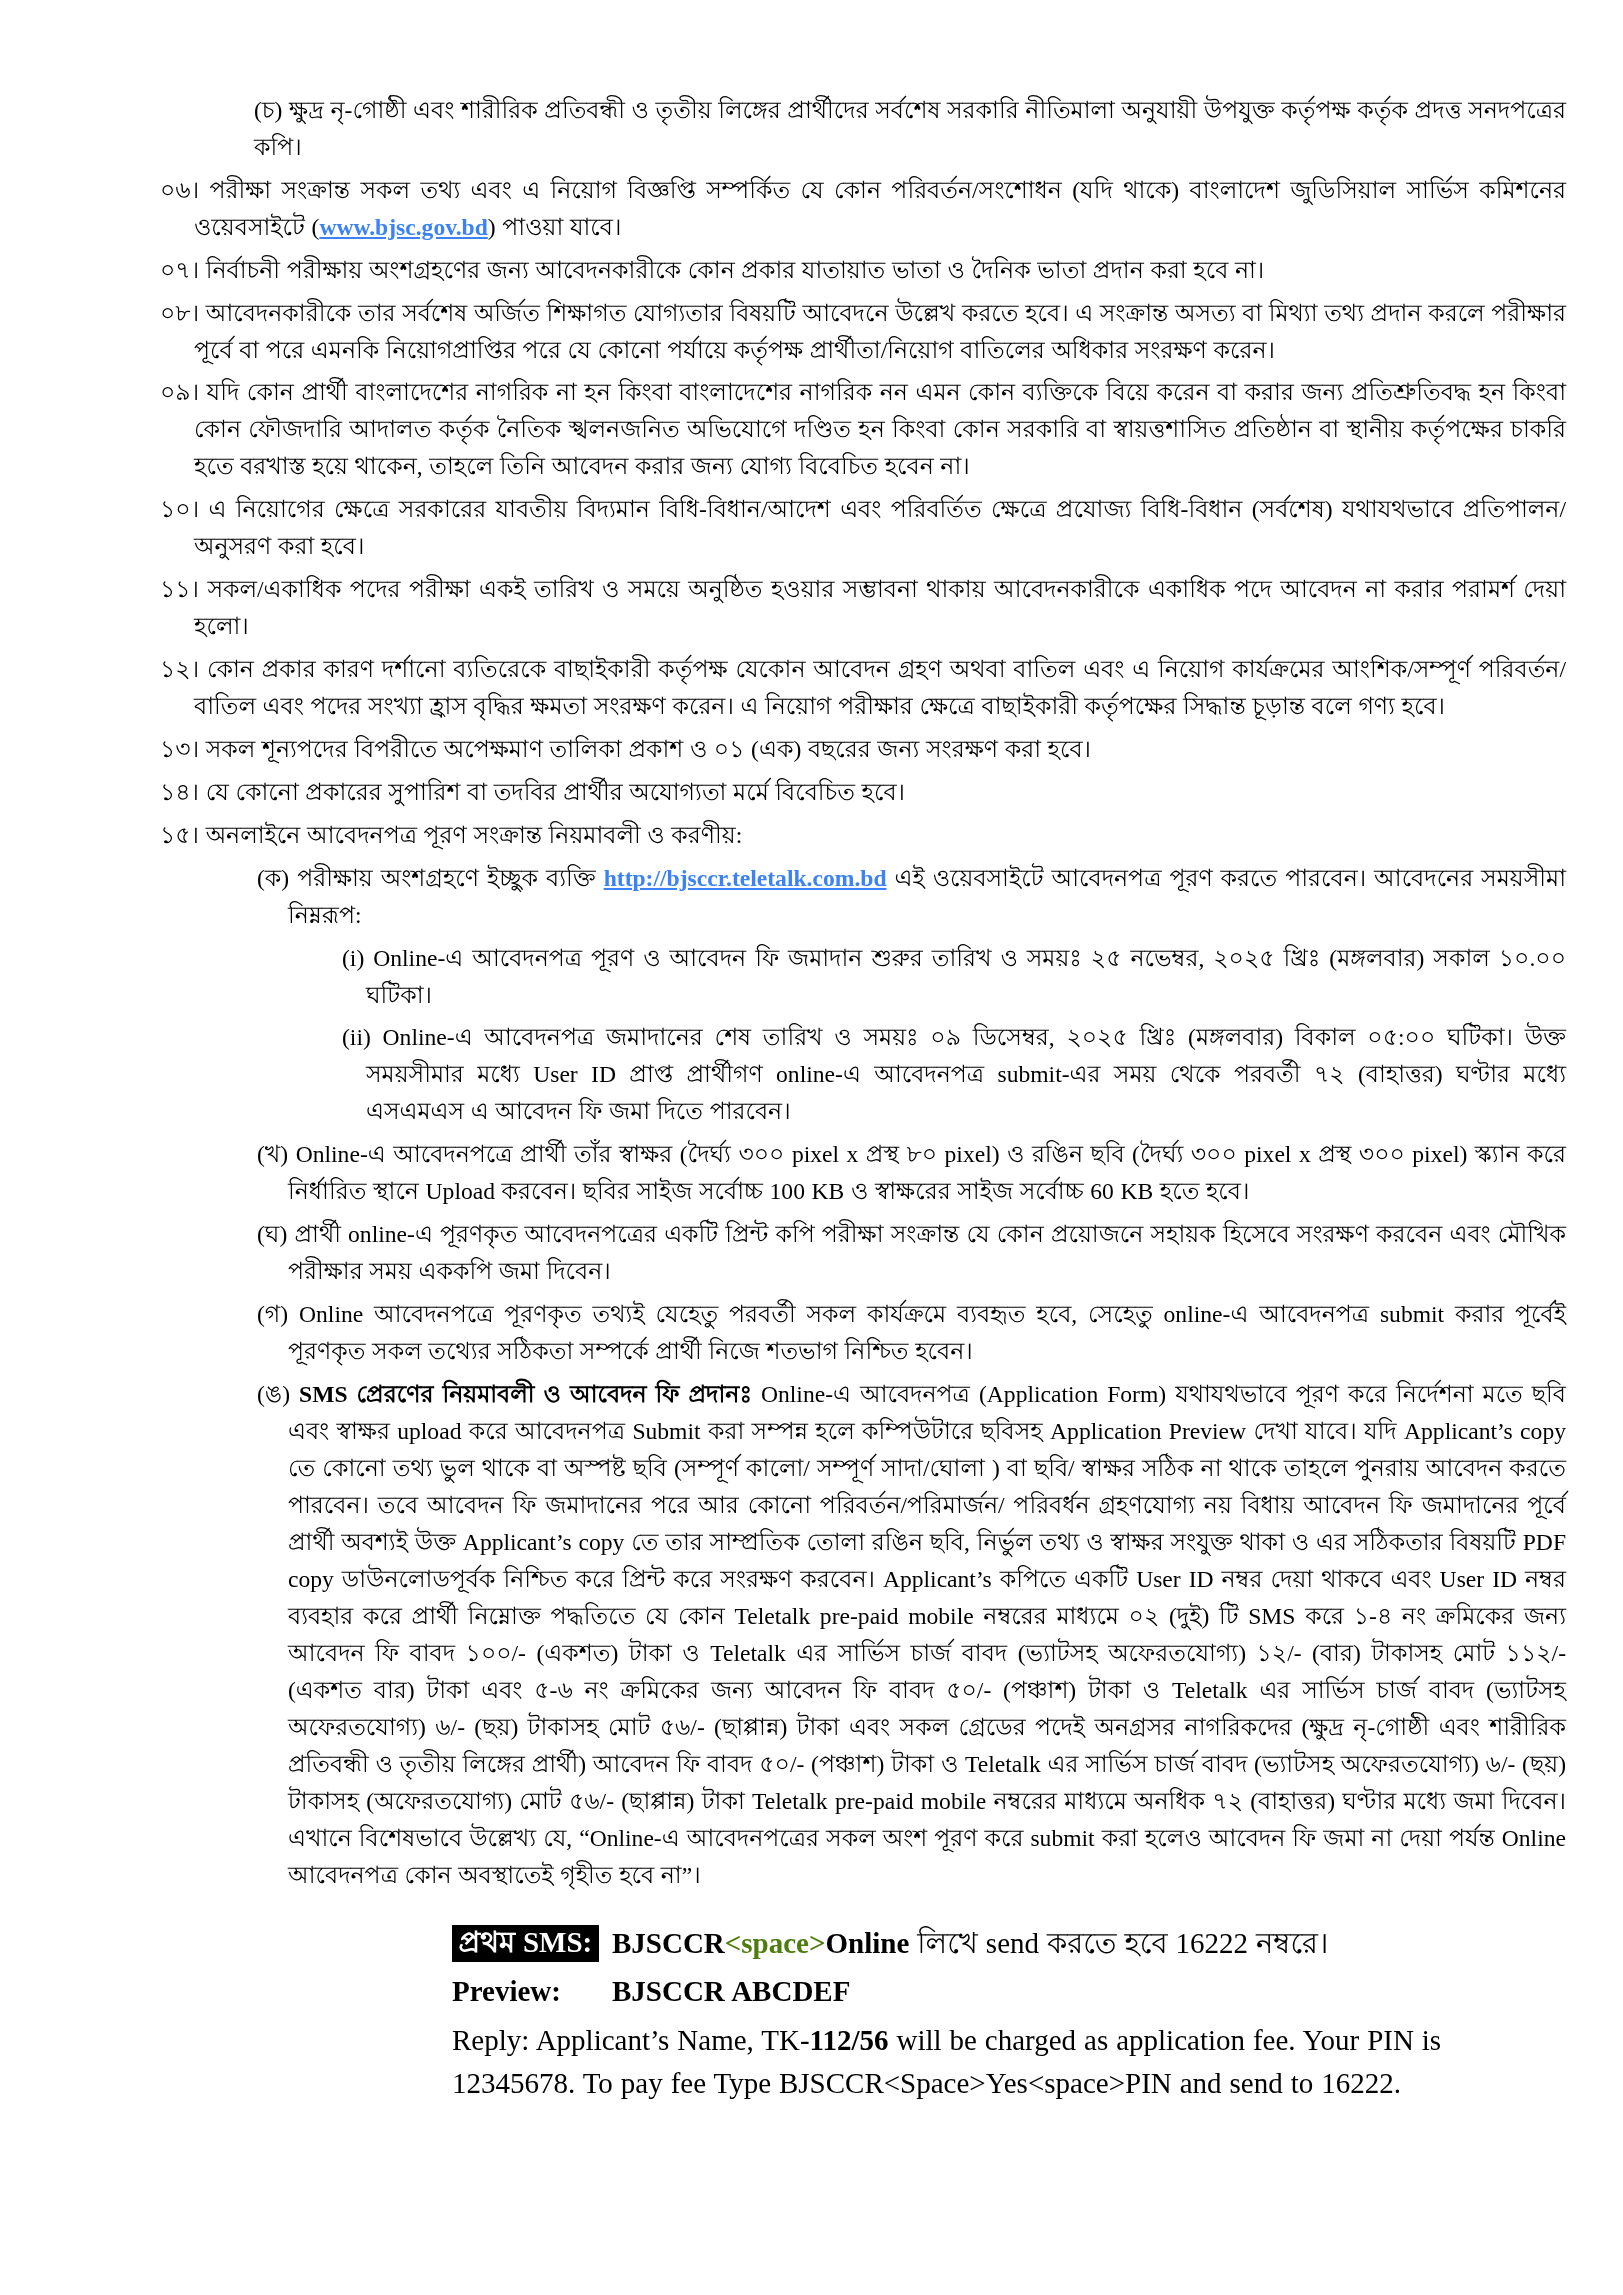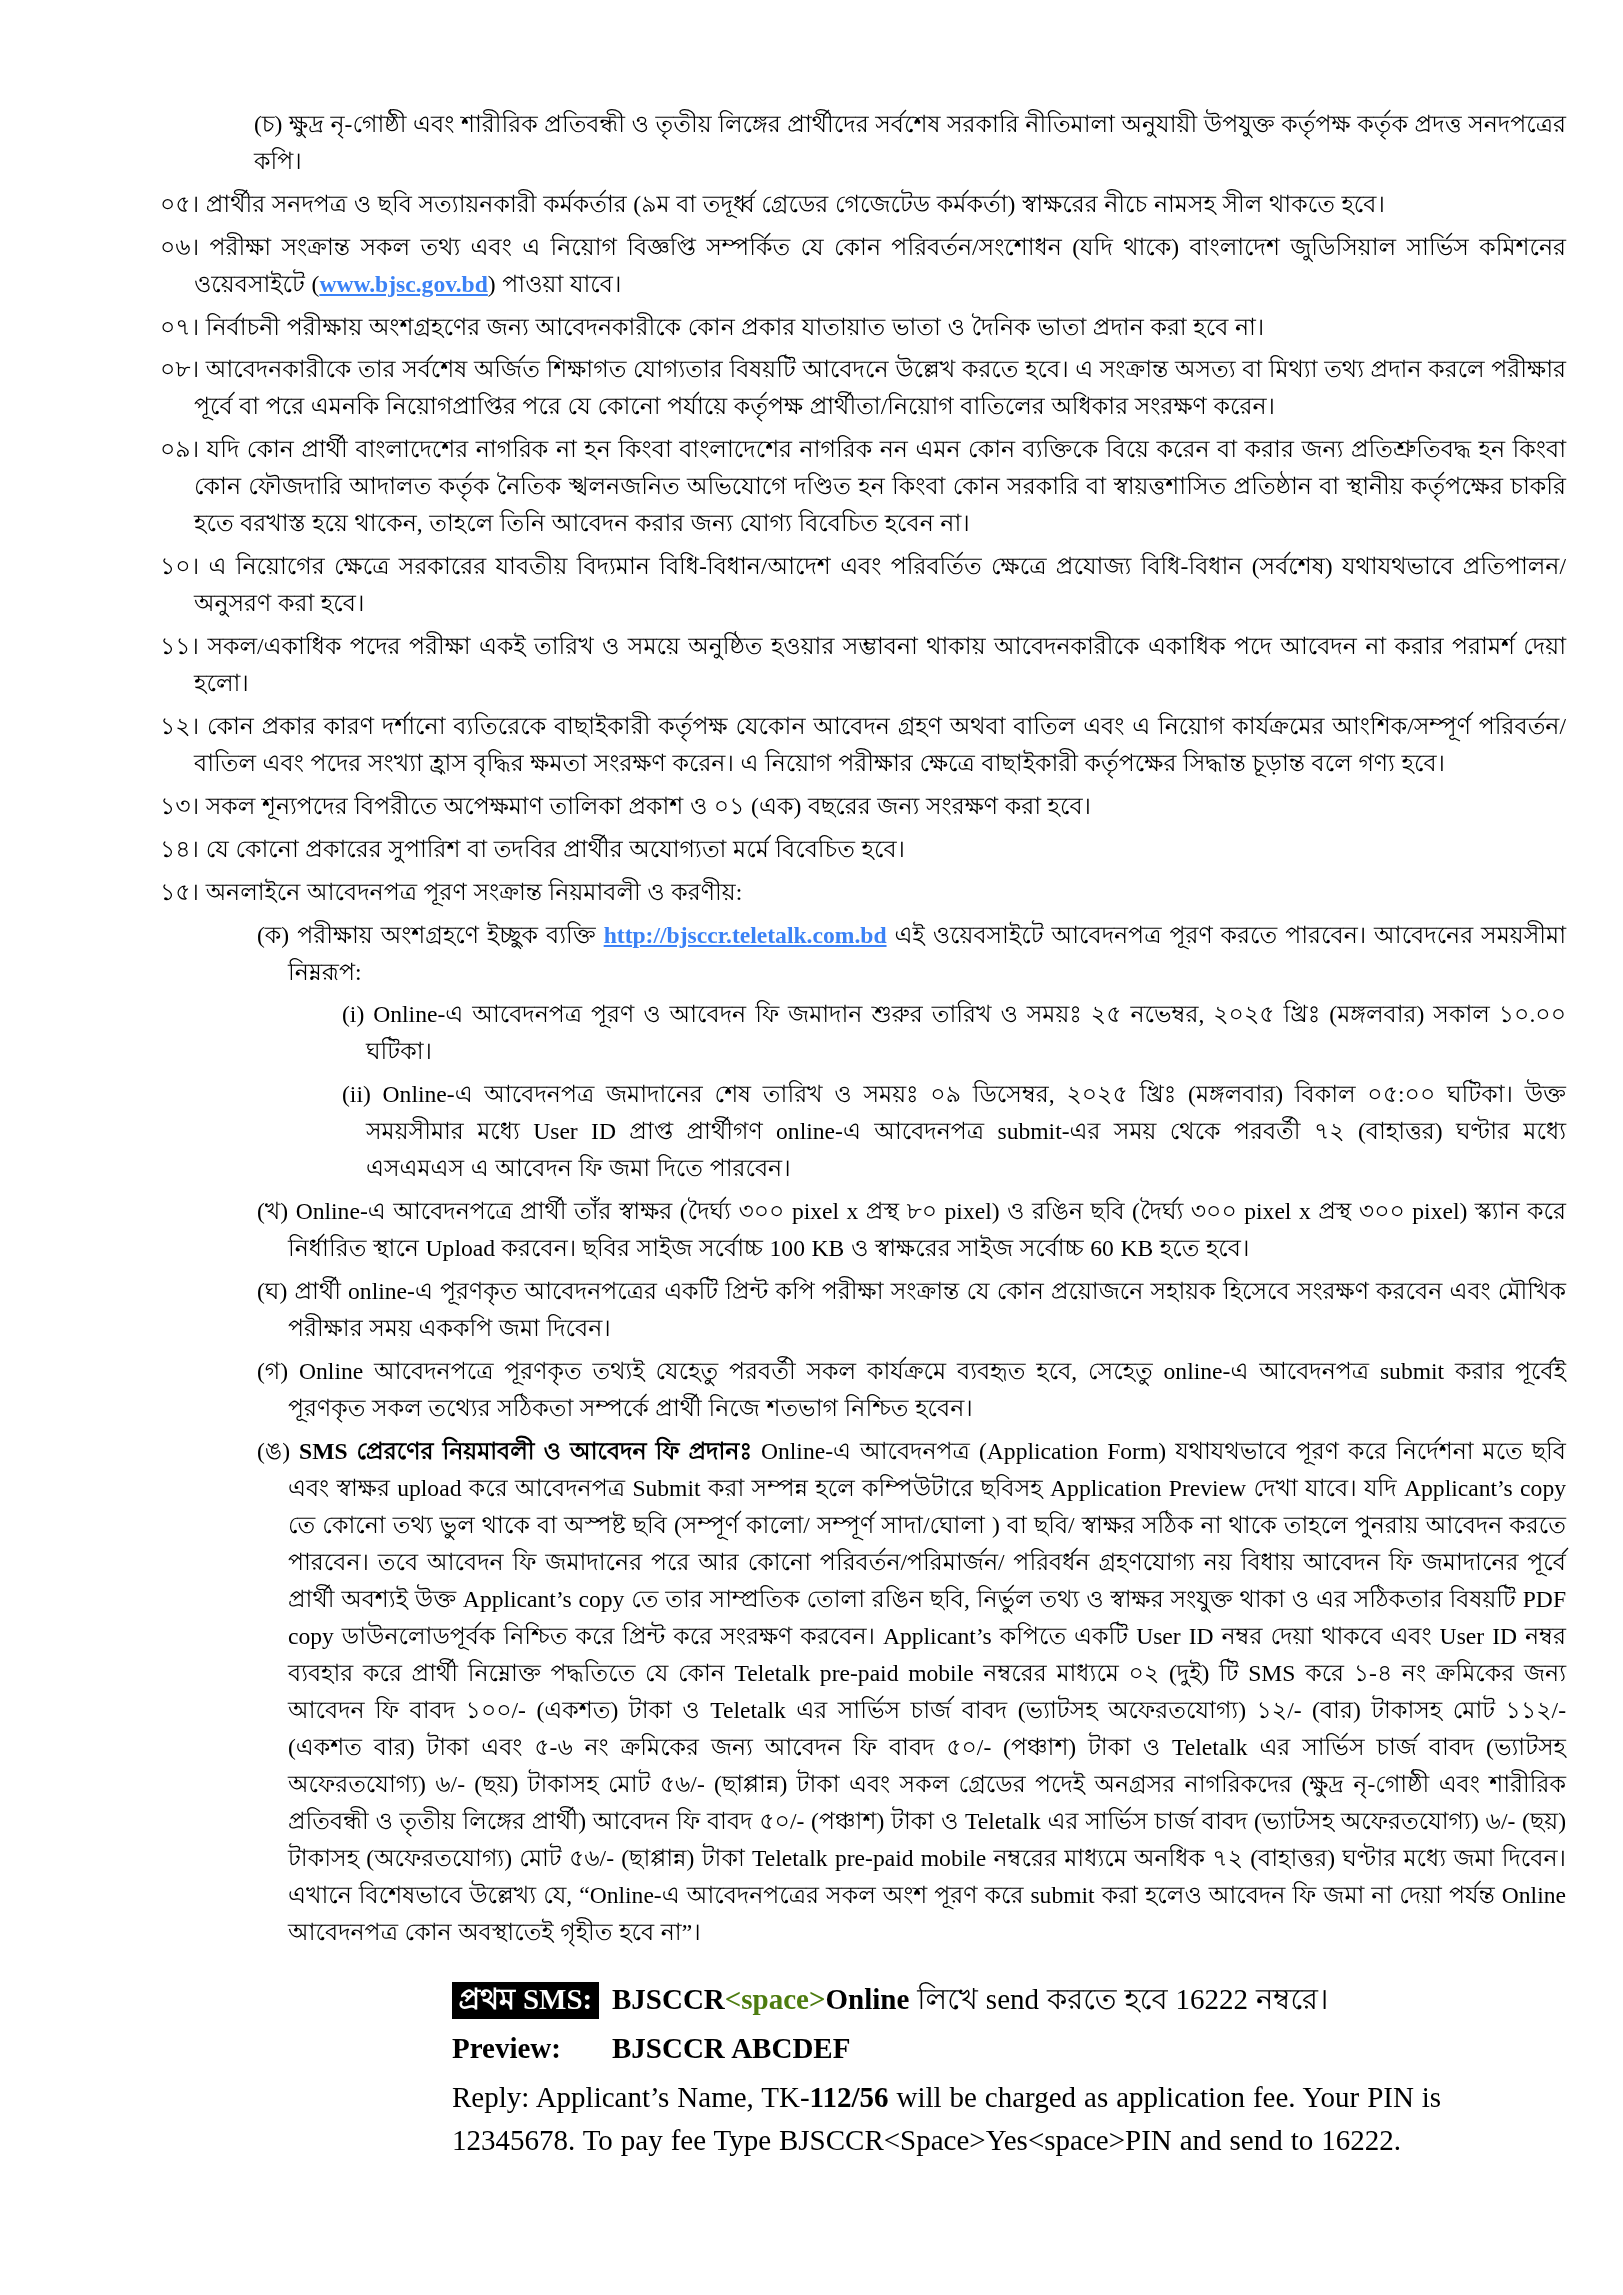--- a/index.html
+++ b/index.html
@@ -3,21 +3,21 @@
 <meta charset="utf-8">
 <style>
   html, body { margin: 0; padding: 0; }
   body {
     width: 1623px; height: 2295px;
     background: #ffffff;
     color: #000000;
     font-family: "Liberation Serif", "DejaVu Serif", serif;
   }
   .page { position: relative; width: 1623px; height: 2295px; overflow: hidden; background: #ffffff; }
-  .doc { position: absolute; left: 160px; top: 100px; width: 1406px; }
+  .doc { position: absolute; left: 160px; top: 86px; width: 1406px; }
 
   .line { font-size: 23.6px; line-height: 37px; text-align: justify; margin-top: 5.9px; word-spacing: 0.7px; }
   .ind-num { padding-left: 34px;  text-indent: -34px; }
   .ind-ch  { padding-left: 94px; text-indent: 0; }
   .ind-sub { padding-left: 128px; text-indent: -31px; }
   .ind-rom { padding-left: 206px; text-indent: -24px; }
 
   .ind-sms { margin-left: 292px; width: 1112px; text-align: left; font-size: 29px; line-height: 43px; padding-left: 0; text-indent: 0; }
   .sms-first { margin-top: 27.5px; }
 
@@ -27,21 +27,20 @@
   .seg-purple { color: #4d7c0f; font-weight: bold; }
   .sms-lab { display: inline-block; min-width: 160px; text-indent: 0; font-weight: bold; }
   .seg-inv { background: #000000; color: #ffffff; padding: 1.3px 6.5px 3.9px 6.5px; }
 </style>
 </head>
 <body>
 
 <div class="page">
   <div class="doc" id="doc">
       <div class="line ind-ch"><span class="marker">(চ) </span><span class="">ক্ষুদ্র নৃ-গোষ্ঠী এবং শারীরিক প্রতিবন্ধী ও তৃতীয় লিঙ্গের প্রার্থীদের সর্বশেষ সরকারি নীতিমালা অনুযায়ী উপযুক্ত কর্তৃপক্ষ কর্তৃক প্রদত্ত সনদপত্রের কপি।</span></div>
-      <div class="line ind-num"><span class="marker">০৫। </span><span class="">প্রার্থীর সনদপত্র ও ছবি সত্যায়নকারী কর্মকর্তার (৯ম বা তদূর্ধ্ব গ্রেডের গেজেটেড কর্মকর্তা) স্বাক্ষরের নীচে নামসহ সীল থাকতে হবে।</span></div>
       <div class="line ind-num"><span class="marker">০৬। </span><span class="">পরীক্ষা সংক্রান্ত সকল তথ্য এবং এ নিয়োগ বিজ্ঞপ্তি সম্পর্কিত যে কোন পরিবর্তন/সংশোধন (যদি থাকে) বাংলাদেশ জুডিসিয়াল সার্ভিস কমিশনের ওয়েবসাইটে (</span><a href="#" class="seg-link">www.bjsc.gov.bd</a><span class="">) পাওয়া যাবে।</span></div>
       <div class="line ind-num"><span class="marker">০৭। </span><span class="">নির্বাচনী পরীক্ষায় অংশগ্রহণের জন্য আবেদনকারীকে কোন প্রকার যাতায়াত ভাতা ও দৈনিক ভাতা প্রদান করা হবে না।</span></div>
       <div class="line ind-num"><span class="marker">০৮। </span><span class="">আবেদনকারীকে তার সর্বশেষ অর্জিত শিক্ষাগত যোগ্যতার বিষয়টি আবেদনে উল্লেখ করতে হবে। এ সংক্রান্ত অসত্য বা মিথ্যা তথ্য প্রদান করলে পরীক্ষার পূর্বে বা পরে  এমনকি নিয়োগপ্রাপ্তির পরে যে কোনো পর্যায়ে কর্তৃপক্ষ প্রার্থীতা/নিয়োগ বাতিলের অধিকার সংরক্ষণ করেন।</span></div>
       <div class="line ind-num"><span class="marker">০৯। </span><span class="">যদি কোন প্রার্থী বাংলাদেশের নাগরিক না হন কিংবা বাংলাদেশের নাগরিক নন এমন কোন ব্যক্তিকে বিয়ে করেন বা করার জন্য প্রতিশ্রুতিবদ্ধ হন কিংবা কোন ফৌজদারি আদালত কর্তৃক নৈতিক স্খলনজনিত অভিযোগে দণ্ডিত হন কিংবা কোন সরকারি বা স্বায়ত্তশাসিত প্রতিষ্ঠান বা স্থানীয় কর্তৃপক্ষের চাকরি হতে বরখাস্ত হয়ে থাকেন, তাহলে তিনি আবেদন করার জন্য যোগ্য বিবেচিত হবেন না।</span></div>
       <div class="line ind-num"><span class="marker">১০। </span><span class="">এ নিয়োগের ক্ষেত্রে সরকারের যাবতীয় বিদ্যমান বিধি-বিধান/আদেশ এবং পরিবর্তিত ক্ষেত্রে প্রযোজ্য বিধি-বিধান (সর্বশেষ) যথাযথভাবে প্রতিপালন/অনুসরণ করা হবে।</span></div>
       <div class="line ind-num"><span class="marker">১১। </span><span class="">সকল/একাধিক পদের পরীক্ষা একই তারিখ ও সময়ে অনুষ্ঠিত হওয়ার সম্ভাবনা থাকায় আবেদনকারীকে একাধিক পদে আবেদন না করার পরামর্শ দেয়া হলো।</span></div>
       <div class="line ind-num"><span class="marker">১২। </span><span class="">কোন প্রকার কারণ দর্শানো ব্যতিরেকে বাছাইকারী কর্তৃপক্ষ যেকোন আবেদন গ্রহণ অথবা বাতিল এবং এ নিয়োগ কার্যক্রমের আংশিক/সম্পূর্ণ পরিবর্তন/বাতিল এবং পদের সংখ্যা হ্রাস বৃদ্ধির ক্ষমতা সংরক্ষণ করেন। এ নিয়োগ পরীক্ষার ক্ষেত্রে বাছাইকারী কর্তৃপক্ষের সিদ্ধান্ত চূড়ান্ত বলে গণ্য হবে।</span></div>
       <div class="line ind-num"><span class="marker">১৩। </span><span class="">সকল শূন্যপদের বিপরীতে অপেক্ষমাণ তালিকা প্রকাশ ও ০১ (এক) বছরের জন্য সংরক্ষণ করা হবে।</span></div>
       <div class="line ind-num"><span class="marker">১৪। </span><span class="">যে কোনো প্রকারের সুপারিশ বা তদবির প্রার্থীর অযোগ্যতা মর্মে বিবেচিত হবে।</span></div>
       <div class="line ind-num"><span class="marker">১৫। </span><span class="">অনলাইনে আবেদনপত্র পূরণ সংক্রান্ত নিয়মাবলী ও করণীয়:</span></div>

